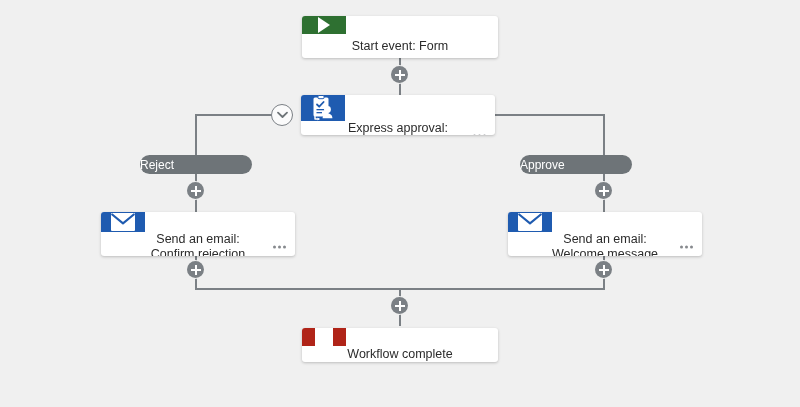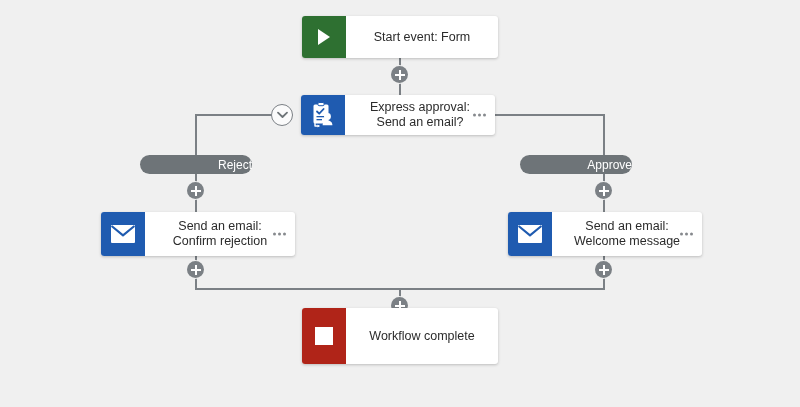--- a/index.html
+++ b/index.html
@@ -72,20 +72,21 @@
   .chevron-circle svg { display: block; }
   
   .node {
     position: absolute;
     display: flex;
     align-items: stretch;
     background: #ffffff;
     border-radius: 3px;
     box-shadow: 0 1px 3px rgba(0,0,0,0.22);
     overflow: hidden;
+    flex-direction: column;
   }
   .node-icon {
     width: 44px;
     min-width: 44px;
     display: flex;
     align-items: center;
     justify-content: center;
   }
   .icon-green  { background: #2e7031; }
   .icon-blue   { background: #1f5bb0; }
@@ -123,21 +124,21 @@
   
   .pill {
     position: absolute;
     height: 19px;
     border-radius: 10px;
     background: #6e7478;
     color: #ffffff;
     font-size: 12px;
     display: flex;
     align-items: center;
-    justify-content: flex-end;
+    justify-content: flex-start;
   }
 </style>
 </head>
 <body>
 
 <div id="canvas">
 
   <div class="line-v" style="left:399px; top:58px; height:42px;"></div>
 
   <div class="line-h" style="left:196px; top:114px; width:80px;"></div>
@@ -246,21 +247,21 @@
       <span class="node-label">Send an email:
 Welcome message</span>
       <span class="node-ellipsis">
           <i></i>
           <i></i>
           <i></i>
         </span>
     </div>
   </div>
 
-  <div class="node" style="left:302px; top:308px; width:196px; height:56px;">
+  <div class="node" style="left:302px; top:328px; width:196px; height:34px;">
     <div class="node-icon icon-red">
       <svg width="18" height="18" viewBox="0 0 18 18" aria-hidden="true">
         <rect x="0" y="0" width="18" height="18" fill="#ffffff"></rect>
       </svg>
     </div>
     <div class="node-body">
       <span class="node-label">Workflow complete</span>
     </div>
   </div>
 

